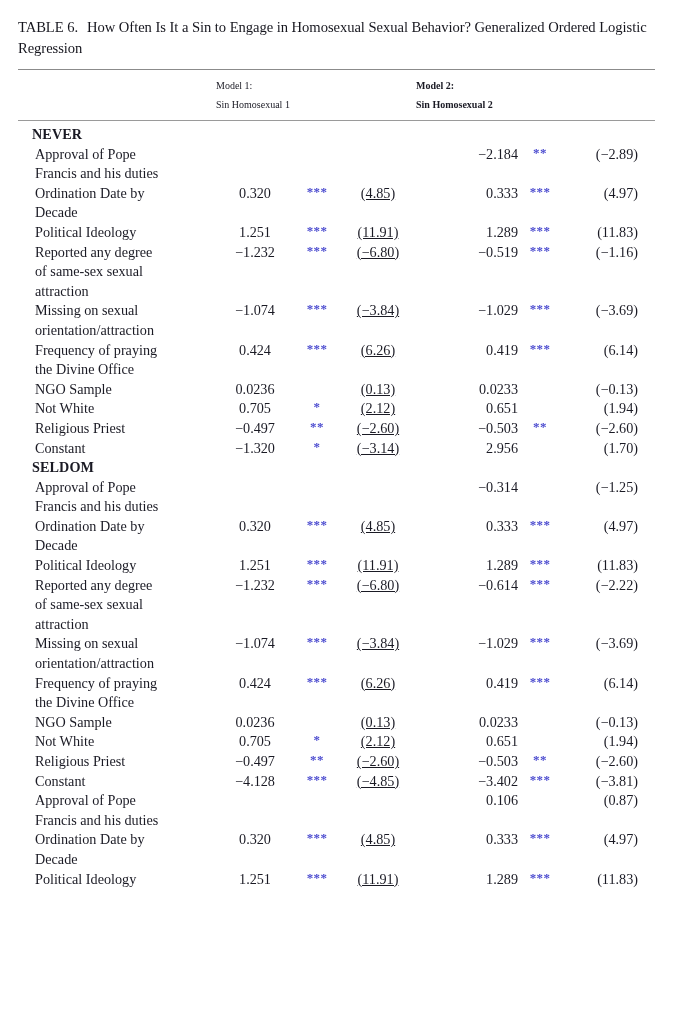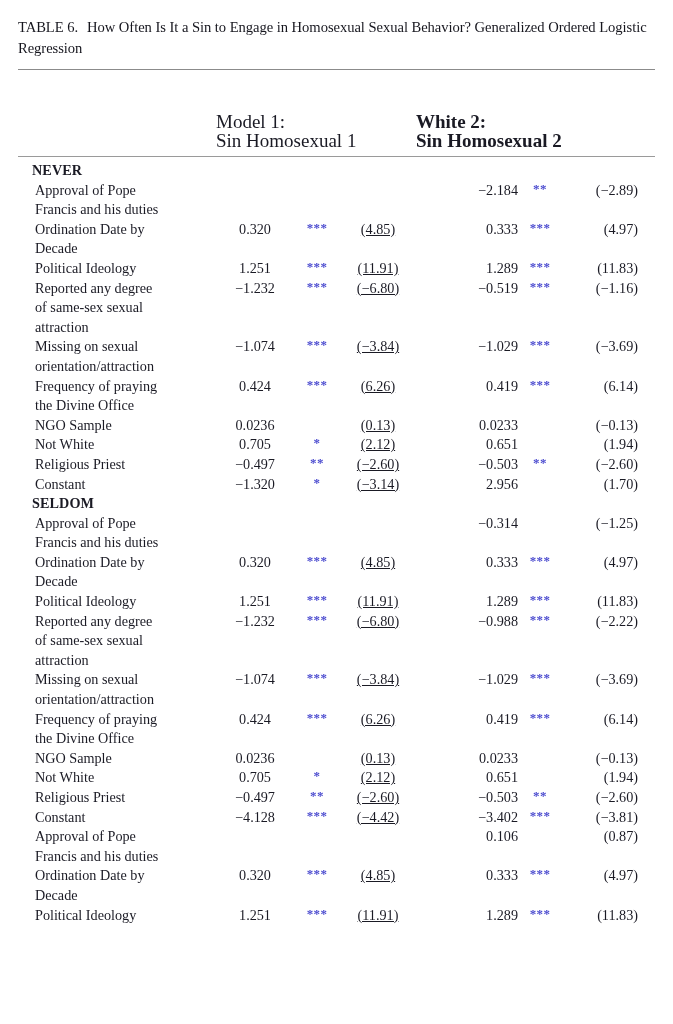--- a/index.html
+++ b/index.html
@@ -47,23 +47,22 @@
   }
   .rule.thin { background: #9a9a9a; }
 
   
   .head-band {
     display: flex;
     padding: 7px 0 6px 0;
   }
   .head-spacer { width: 198px; flex: 0 0 198px; }
   .head-m1, .head-m2 {
-    font-size: 19px;
+    font-size: 10px;
     line-height: 18.5px;
-    margin-top: 36px;
   }
   .head-m1 { width: 200px; flex: 0 0 200px; }
   .head-m2 { width: 237px; flex: 0 0 237px; font-weight: bold; }
   .head-line { display: block; white-space: nowrap; }
 
   
   .tbody { padding-top: 4px; }
 
   .section-head {
     font-size: 14.2px;
@@ -151,21 +150,21 @@
 
   <div class="rule"></div>
 
   <div class="head-band">
     <div class="head-spacer"></div>
     <div class="head-m1">
       <span class="head-line">Model 1:</span>
       <span class="head-line">Sin Homosexual 1</span>
     </div>
     <div class="head-m2">
-      <span class="head-line">White 2:</span>
+      <span class="head-line">Model 2:</span>
       <span class="head-line">Sin Homosexual 2</span>
     </div>
   </div>
 
   <div class="rule thin"></div>
 
   <div class="tbody" id="table-body">
       <div class="section-head">NEVER</div>
       <div class="row">
         <div class="c-label">Approval of Pope
@@ -307,21 +306,21 @@
         <div class="c-t2">(11.83)</div>
       </div>
       <div class="row">
         <div class="c-label">Reported any degree
 of same-sex sexual
 attraction</div>
         <div class="c-coef">−1.232</div>
         <div class="c-stars" style="color: rgb(75, 75, 207);">***</div>
         <div class="c-t">(−6.80)</div>
         <div class="c-gap2"></div>
-        <div class="c-coef2">−0.988</div>
+        <div class="c-coef2">−0.614</div>
         <div class="c-stars2" style="color: rgb(75, 75, 207);">***</div>
         <div class="c-t2">(−2.22)</div>
       </div>
       <div class="row">
         <div class="c-label">Missing on sexual
 orientation/attraction</div>
         <div class="c-coef">−1.074</div>
         <div class="c-stars" style="color: rgb(75, 75, 207);">***</div>
         <div class="c-t">(−3.84)</div>
         <div class="c-gap2"></div>
@@ -367,21 +366,21 @@
         <div class="c-t">(−2.60)</div>
         <div class="c-gap2"></div>
         <div class="c-coef2">−0.503</div>
         <div class="c-stars2" style="color: rgb(75, 75, 207);">**</div>
         <div class="c-t2">(−2.60)</div>
       </div>
       <div class="row">
         <div class="c-label">Constant</div>
         <div class="c-coef">−4.128</div>
         <div class="c-stars" style="color: rgb(75, 75, 207);">***</div>
-        <div class="c-t">(−4.42)</div>
+        <div class="c-t">(−4.85)</div>
         <div class="c-gap2"></div>
         <div class="c-coef2">−3.402</div>
         <div class="c-stars2" style="color: rgb(75, 75, 207);">***</div>
         <div class="c-t2">(−3.81)</div>
       </div>
       <div class="row">
         <div class="c-label">Approval of Pope
 Francis and his duties</div>
         <div class="c-coef"></div>
         <div class="c-stars" style="color: rgb(75, 75, 207);"></div>

